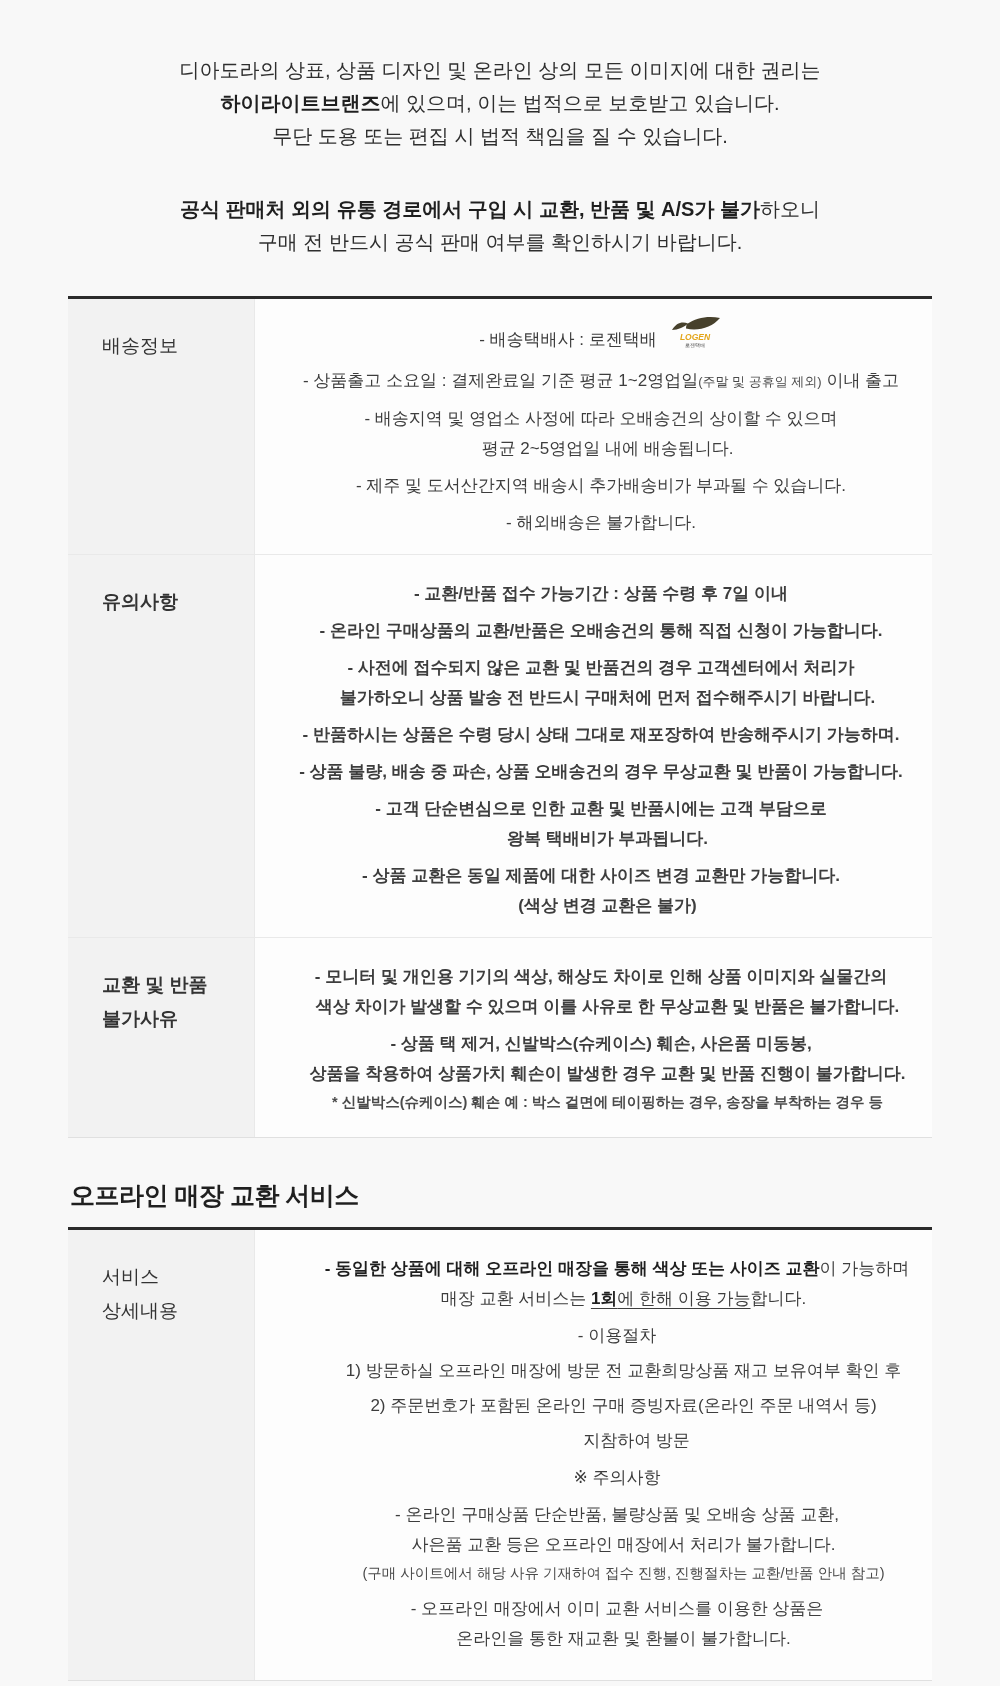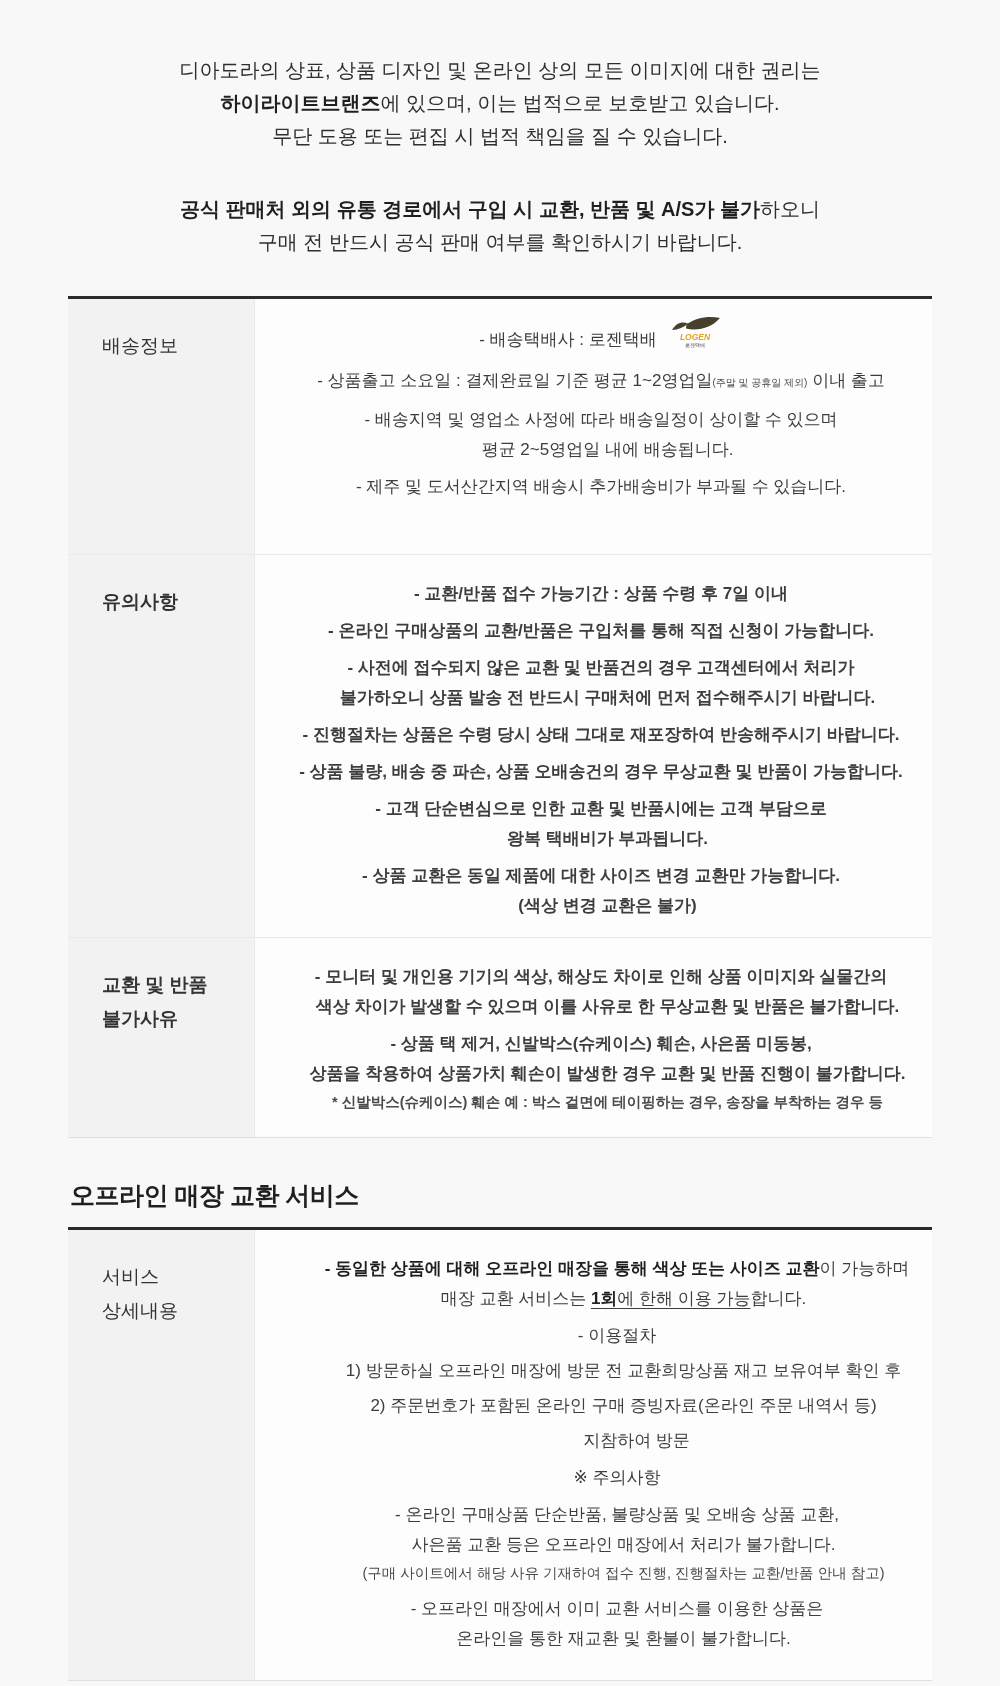--- a/index.html
+++ b/index.html
@@ -28,21 +28,21 @@
   }
   .cell-body{
     flex:1;background:#fdfdfd;padding:24px 18px 16px 33px;
     font-size:17px;line-height:30px;color:#3d3d3d;text-align:center;
   }
   .item + .item{margin-top:7px;}
   .l{white-space:nowrap;}
   .cont{padding-left:13px;}
   .sub{padding-left:13px;margin-top:5px;}
   .sub2{padding-left:39px;}
-  .small{font-size:10px;color:#4a4a4a;}
+  .small{font-size:13px;color:#4a4a4a;}
   .note{font-size:14.5px;color:#4a4a4a;line-height:27px;padding-left:13px;}
   .caution{margin-top:16px;}
   .u{text-decoration:underline;text-underline-offset:4px;}
 
   .r1{min-height:255px;box-sizing:border-box;}
   .r2{min-height:372px;box-sizing:border-box;}
   .r3{min-height:200px;box-sizing:border-box;}
   .r4{min-height:450px;box-sizing:border-box;gap:32px;}
 
   
@@ -81,44 +81,47 @@
               <path d="M5,15 C9,8 15,6 21,8.5 C17.5,12 11,15 5,15 Z" fill="#47412c"></path>
               <path d="M20,9 C29,2.5 42,0.5 53,3 C45,12.5 31,16.5 19,13.5 C19,11.5 19.4,10 20,9 Z" fill="#47412c"></path>
               <text x="28" y="25" text-anchor="middle" font-size="8.5" font-style="italic" font-weight="bold" fill="#e3a417">LOGEN</text>
               <text x="28" y="32" text-anchor="middle" font-size="5" fill="#4a4a4a">로젠택배</text>
             </svg></span></div>
         </div>
         <div class="item">
           <div class="l"><span>- 상품출고 소요일 : 결제완료일 기준 평균 1~2영업일</span><span class="small">(주말 및 공휴일 제외)</span><span> 이내 출고</span></div>
         </div>
         <div class="item">
-          <div class="l">- 배송지역 및 영업소 사정에 따라 배송일정이 상이할 수 있으며</div>
+          <div class="l">- 배송지역 및 영업소 사정에 따라 오배송건의 상이할 수 있으며</div>
           <div class="l cont">평균 2~5영업일 내에 배송됩니다.</div>
         </div>
         <div class="item">
           <div class="l">- 제주 및 도서산간지역 배송시 추가배송비가 부과될 수 있습니다.</div>
+        </div>
+        <div class="item">
+          <div class="l">- 해외배송은 불가합니다.</div>
         </div>
       </div>
     </div>
 
     <div class="row r2">
       <div class="cell-label">유의사항</div>
       <div class="cell-body">
         <div class="item">
             <div class="l">- 교환/반품 접수 가능기간 : 상품 수령 후 7일 이내</div>
           </div>
         <div class="item">
-            <div class="l">- 온라인 구매상품의 교환/반품은 구입처를 통해 직접 신청이 가능합니다.</div>
+            <div class="l">- 온라인 구매상품의 교환/반품은 오배송건의 통해 직접 신청이 가능합니다.</div>
           </div>
         <div class="item">
           <div class="l">- 사전에 접수되지 않은 교환 및 반품건의 경우 고객센터에서 처리가</div>
           <div class="l cont">불가하오니 상품 발송 전 반드시 구매처에 먼저 접수해주시기 바랍니다.</div>
         </div>
         <div class="item">
-            <div class="l">- 진행절차는 상품은 수령 당시 상태 그대로 재포장하여 반송해주시기 바랍니다.</div>
+            <div class="l">- 반품하시는 상품은 수령 당시 상태 그대로 재포장하여 반송해주시기 가능하며.</div>
           </div>
         <div class="item">
             <div class="l">- 상품 불량, 배송 중 파손, 상품 오배송건의 경우 무상교환 및 반품이 가능합니다.</div>
           </div>
         <div class="item">
           <div class="l">- 고객 단순변심으로 인한 교환 및 반품시에는 고객 부담으로</div>
           <div class="l cont">왕복 택배비가 부과됩니다.</div>
         </div>
         <div class="item">
           <div class="l">- 상품 교환은 동일 제품에 대한 사이즈 변경 교환만 가능합니다.</div>

